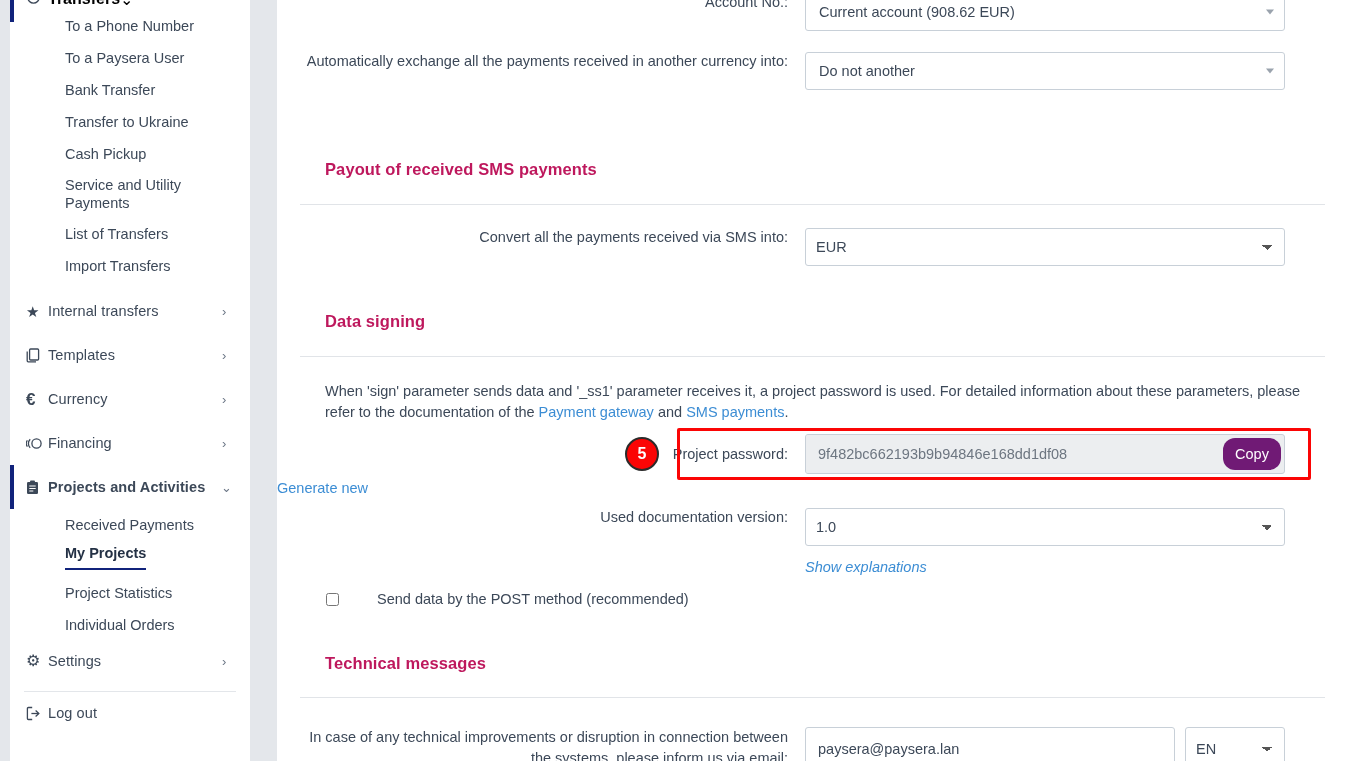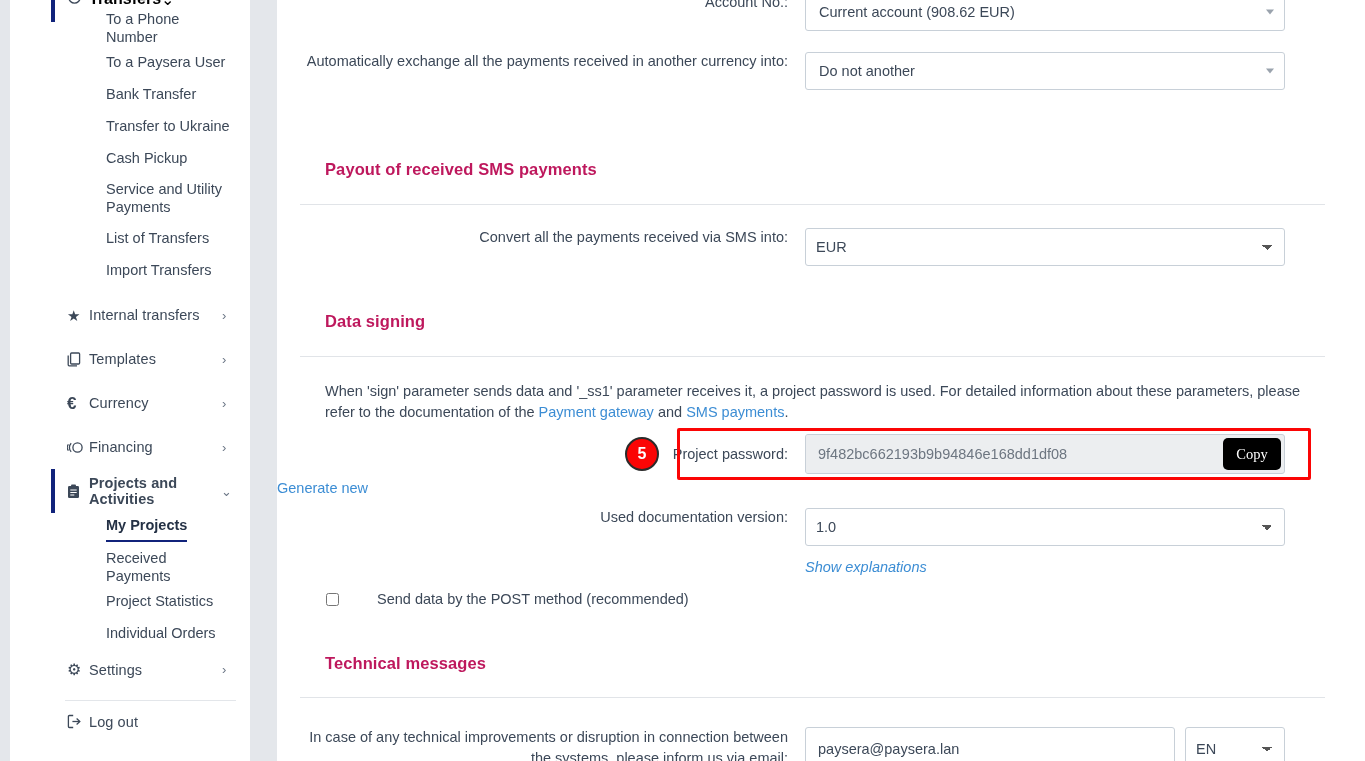--- a/index.html
+++ b/index.html
@@ -9,21 +9,21 @@
     overflow: hidden;
     background: #ffffff;
     font-family: "Liberation Sans", sans-serif;
     -webkit-font-smoothing: antialiased;
   }
   #app { position: relative; width: 1365px; height: 761px; background: #e4e7eb; }
 
   
   #sidebar {
     position: absolute; left: 10px; top: 0; width: 240px; height: 761px;
-    background: #ffffff; overflow: hidden; padding-left: 41px;
+    background: #ffffff; overflow: hidden;
   }
   .nav-group { position: relative; }
   .nav-top-row {
     display: flex; align-items: center; height: 22px;
     padding: 0 18px 0 16px; position: relative;
   }
   .nav-row {
     display: flex; align-items: center; min-height: 44px;
     padding: 0 18px 0 16px; position: relative; cursor: pointer;
   }
@@ -101,23 +101,23 @@
   .pwd-wrap {
     position: relative; width: 480px; height: 40px; display: flex;
     border: 1px solid #c8d0d8; border-radius: 3px; overflow: hidden; background: #eceef0;
   }
   .pwd-input {
     flex: 1 1 auto; border: 0; outline: 0; background: #eceef0;
     font-size: 14.5px; color: #6d7681; padding: 0 12px;
     font-family: "Liberation Sans", sans-serif;
   }
   .copy-btn {
-    flex: 0 0 58px; background: #000000; color: #fff; border: 0;
-    font-size: 14.5px; font-family: Liberation Serif, serif;
-    cursor: pointer; border-radius: 5px; margin: 3px 3px 3px 0;
+    flex: 0 0 58px; background: #701a75; color: #fff; border: 0;
+    font-size: 14.5px; font-family: Liberation Sans, sans-serif;
+    cursor: pointer; border-radius: 12px; margin: 3px 3px 3px 0;
   }
   .hl-box {
     position: absolute; border: 3px solid #fb0505; border-radius: 2px;
     pointer-events: none;
   }
   .badge {
     position: absolute; width: 34px; height: 34px; border-radius: 50%;
     background: #fb0505; border: 2px solid #2b2b2b; color: #fff;
     font-size: 16px; font-weight: 700; display: flex;
     align-items: center; justify-content: center;
@@ -237,25 +237,25 @@
             <rect x="4" y="0.4" width="5" height="3" rx="1" fill="#3c4858"></rect>
             <rect x="3.3" y="5.5" width="6.4" height="1" fill="#fff"></rect>
             <rect x="3.3" y="8" width="6.4" height="1" fill="#fff"></rect>
             <rect x="3.3" y="10.5" width="4" height="1" fill="#fff"></rect>
           </svg>
         </span>
         <span class="lbl">Projects and Activities</span>
         <span class="chev">⌄</span>
       </div>
 
+      <div class="sub-row" style="min-height:32px;">
+        <span class="slbl">Received Payments</span>
+      </div>
       <div class="sub-row sel" style="min-height:36px;">
         <span class="slbl">My Projects</span>
-      </div>
-      <div class="sub-row" style="min-height:32px;">
-        <span class="slbl">Received Payments</span>
       </div>
       <div class="sub-row">
         <span class="slbl">Project Statistics</span>
       </div>
       <div class="sub-row">
         <span class="slbl">Individual Orders</span>
       </div>
     </div>
 
     <div class="nav-row" style="min-height:40px;">

